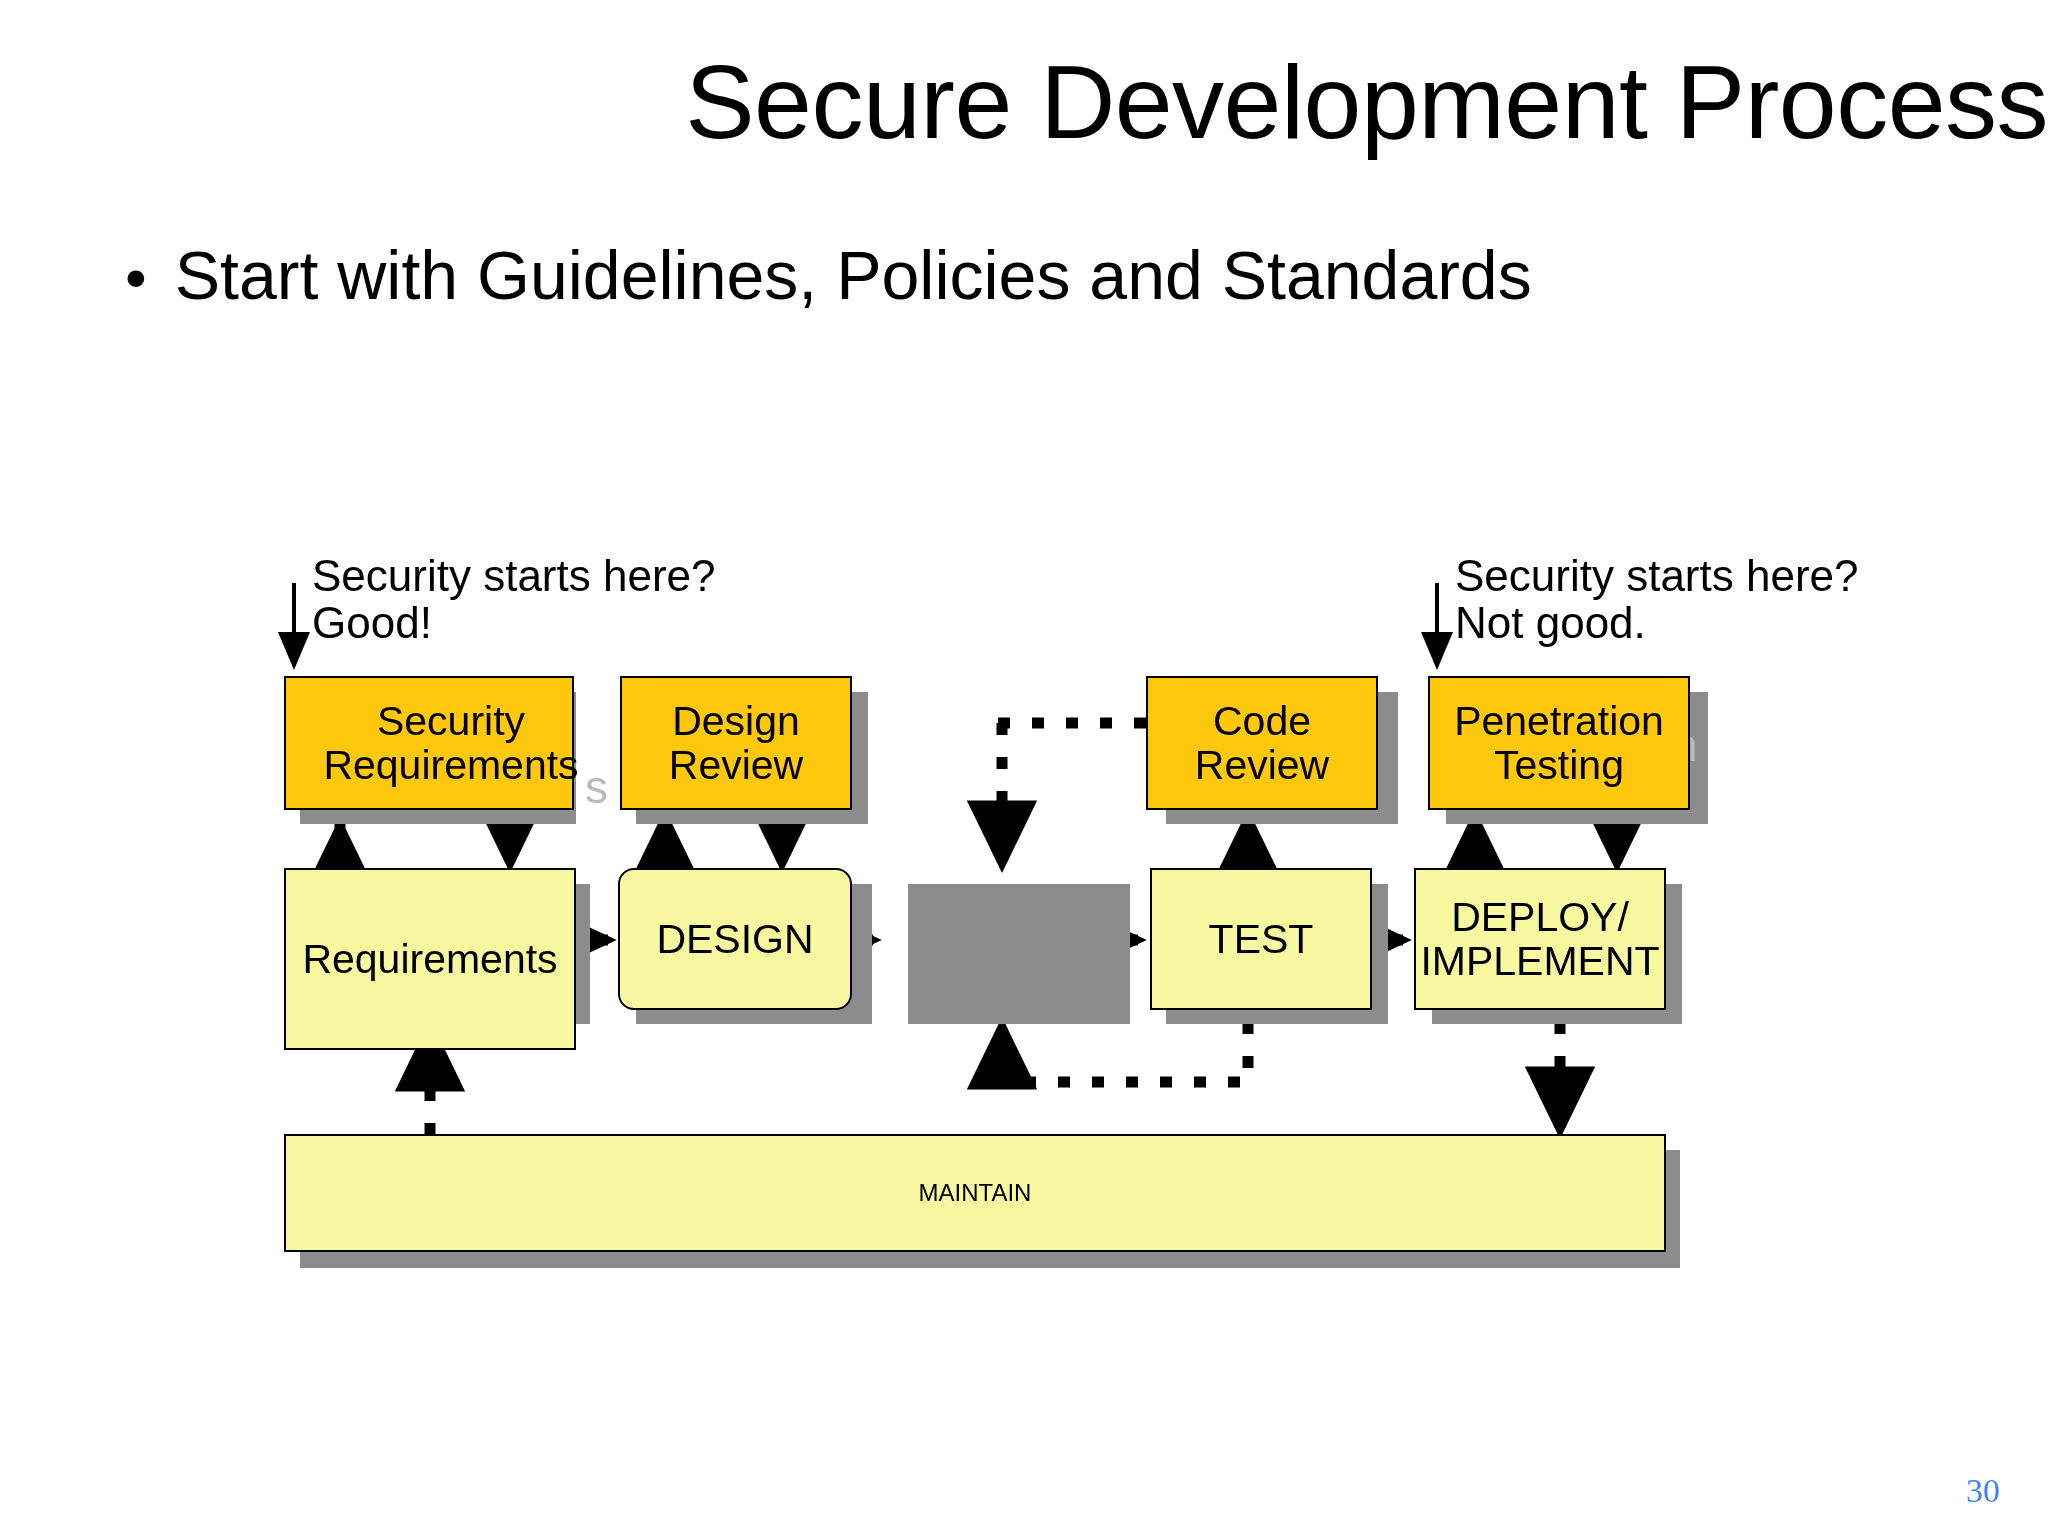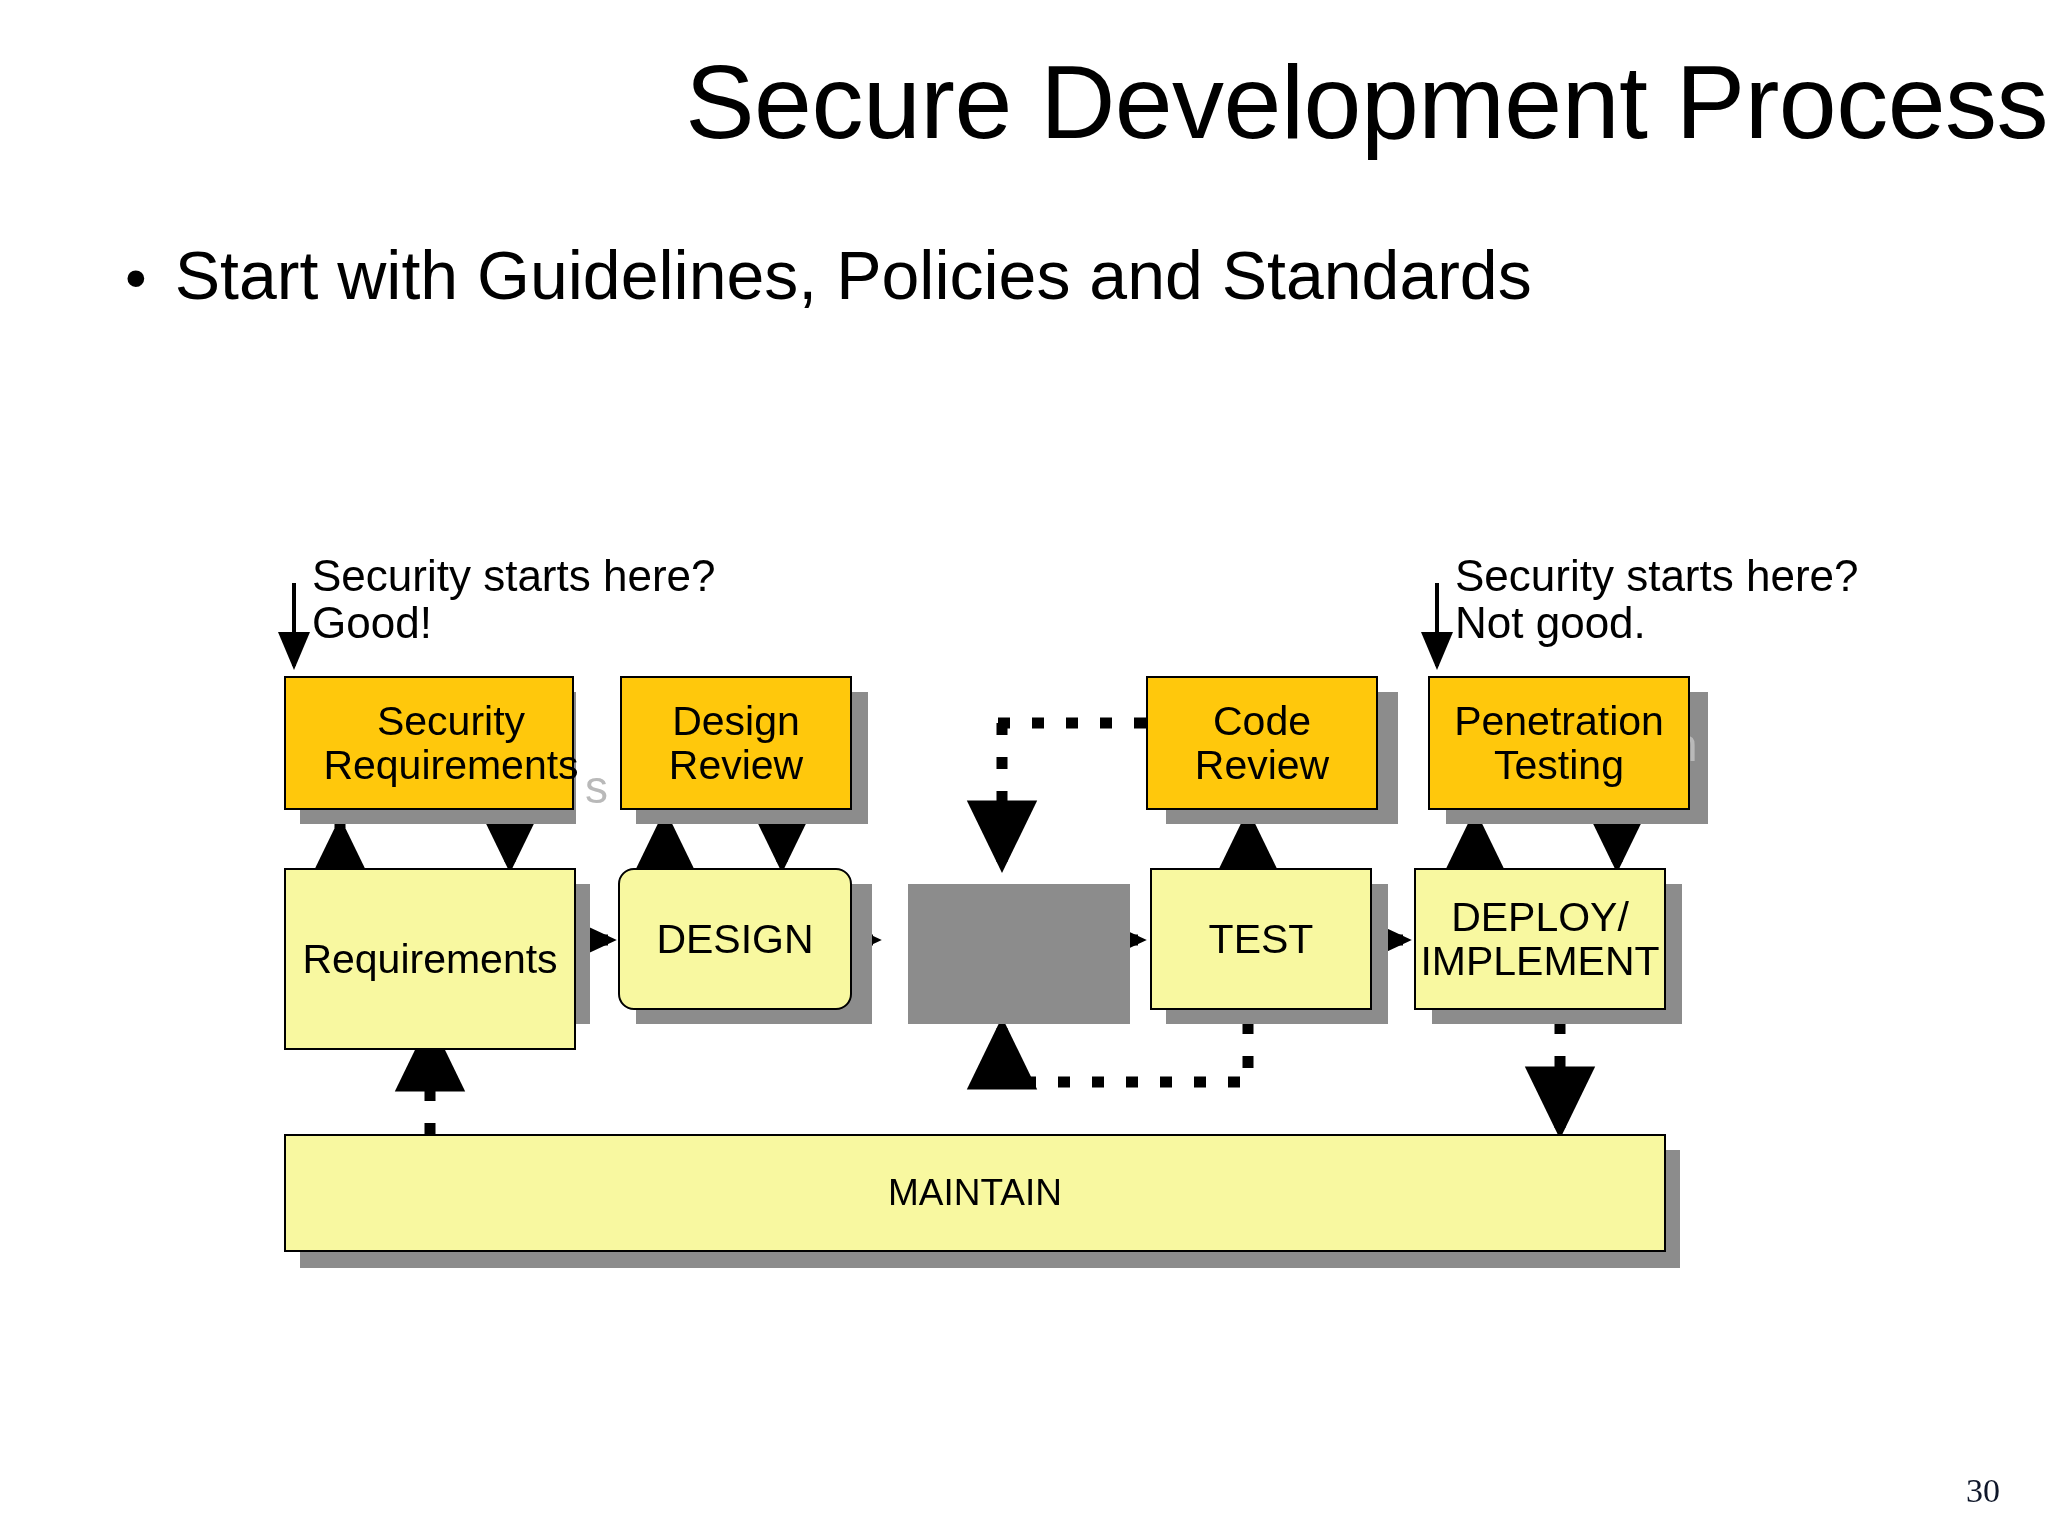--- a/index.html
+++ b/index.html
@@ -114,21 +114,21 @@
     z-index: 2;
     font-family: "Liberation Sans", sans-serif;
   }
 
   
   #page-number {
     position: absolute;
     right: 48px;
     bottom: 26px;
     font-size: 34px;
-    color: #0f172a;
+    color: #3b82f6;
     font-family: "Liberation Serif", serif;
   }
 </style>
 </head>
 <body>
 
 <div id="slide-title">Secure Development Process</div>
 
 <div id="bullet-row">
   <span id="bullet-marker">•</span>
@@ -230,21 +230,21 @@
   <div class="dbox life" style="left:284px; top:868px; width:292px; height:182px;">Requirements</div>
 
   <div class="dbox life" style="left:618px; top:868px; width:234px; height:142px;border-radius:16px;">DESIGN</div>
 
 
   <div class="dbox life" style="left:1150px; top:868px; width:222px; height:142px;">TEST</div>
 
   <div class="dbox life wrap" style="left:1414px; top:868px; width:252px; height:142px;">DEPLOY/
 IMPLEMENT</div>
 
-  <div class="dbox life" style="left:284px; top:1134px; width:1382px; height:118px; font-size:37px;">MAINTAIN</div>
+  <div class="dbox life" style="left:284px; top:1134px; width:1382px; height:118px; font-size:24px;">MAINTAIN</div>
 
   <div class="note" style="left:312px; top:552px;">Security starts here?
 Good!</div>
 
   <div class="note" style="left:1455px; top:552px;">Security starts here?
 Not good.</div>
 
 </div>
 
 <div id="page-number">30</div>

